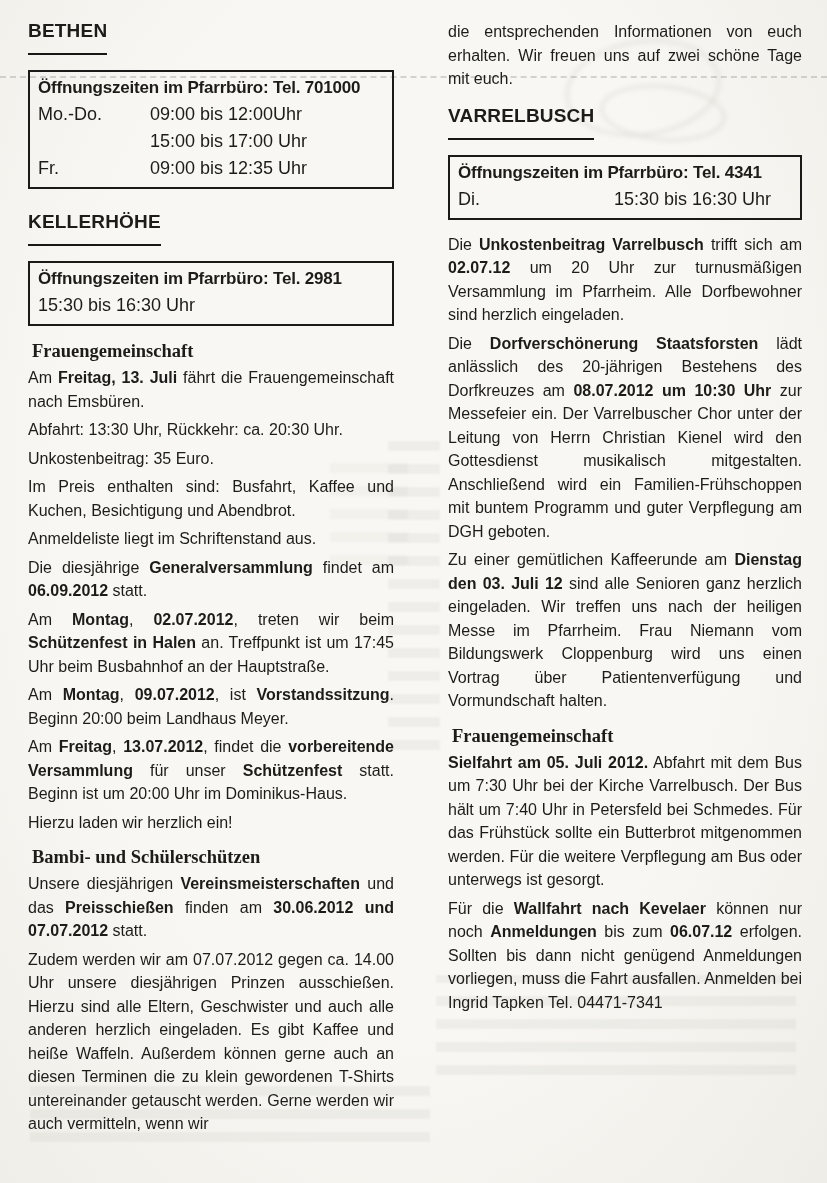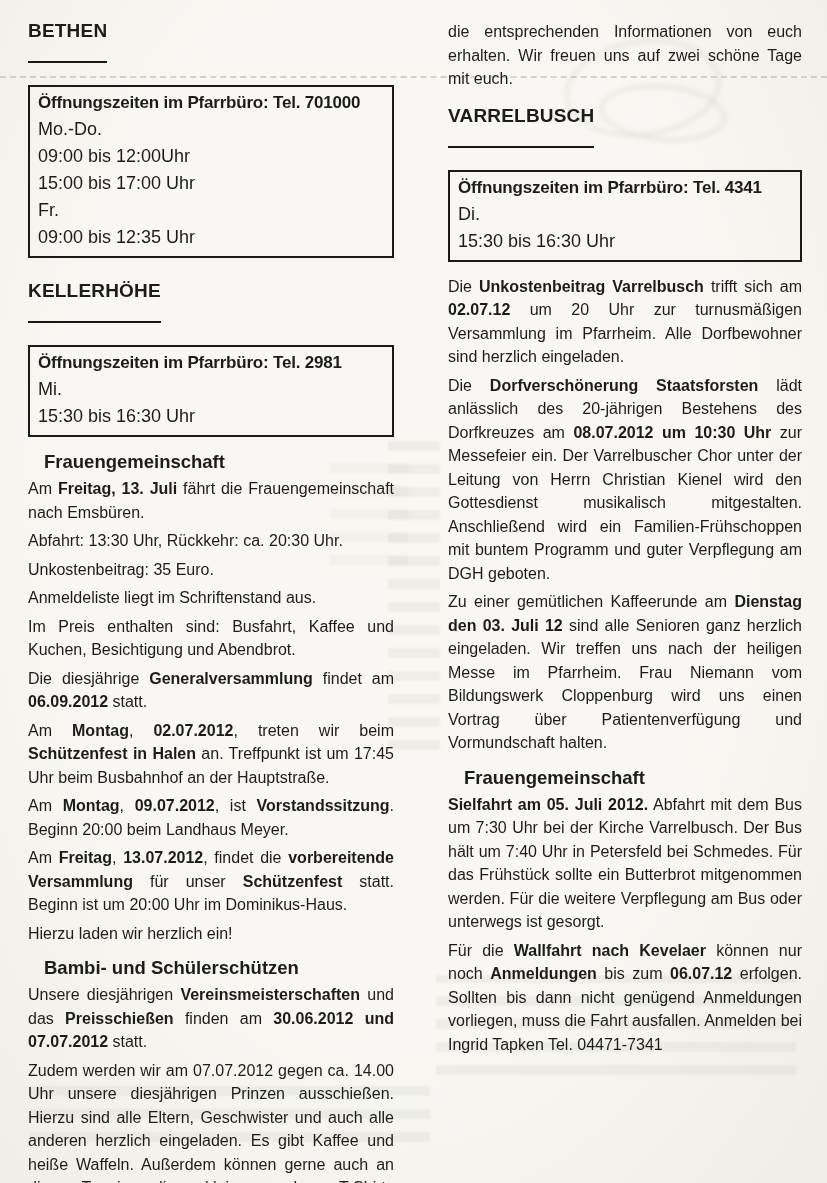--- a/index.html
+++ b/index.html
@@ -20,50 +20,51 @@
   .cols{display:flex;gap:54px;position:relative;z-index:2;}
   .col-left{width:366px;flex:none;}
   .col-right{width:354px;flex:none;}
 
   .bighead{
     display:inline-block;
     font-weight:bold;
     font-size:19px;
     letter-spacing:.2px;
     border-bottom:2.5px solid #171715;
-    padding-bottom:19px;
+    padding-bottom:11px;
     margin:0 0 7px 0;
   }
   .mt{margin-top:9px;}
   .subhead{
     font-weight:bold;
     font-size:18.5px;
     line-height:24px;
-    margin:11px 0 3px 16px;
+    margin:11px 0 3px 4px;
+    font-family:Liberation Serif, serif;
   }
   p.para{
     margin:0 0 5px 0;
     font-size:16px;
     line-height:23.5px;
     text-align:justify;
   }
   p.para b{font-weight:bold;}
   .hours-box{
     border:2px solid #1a1a18;
     padding:2px 16px 5px 8px;
-    margin:15px 0 13px 0;
+    margin:8px 0 13px 0;
   }
   .hours-header{
     font-weight:bold;
     font-size:17px;
     letter-spacing:-.2px;
     line-height:27px;
     white-space:nowrap;
   }
-  .hours-row{display:flex;font-size:18px;line-height:27px;flex-direction:column;}
+  .hours-row{display:flex;font-size:18px;line-height:27px;}
   .hours-day{flex:none;}
   .w1{width:112px;}
   .w2{width:156px;}
   .hours-time{flex:none;}
 
   
   .artifact{position:absolute;pointer-events:none;z-index:1;}
   .dashline{
     top:76px;left:0;width:827px;height:0;
     border-top:2px dashed rgba(128,126,115,.30);
@@ -124,33 +125,32 @@
             <span class="hours-time">09:00 bis 12:35 Uhr</span>
           </div>
         </div>
       </div>
 
       <div>
         <span class="bighead mt">KELLERHÖHE</span>
         <div class="hours-box">
           <div class="hours-header">Öffnungszeiten im Pfarrbüro: Tel. 2981</div>
           <div class="hours-row">
-            <span class="hours-day w2">Mi.</span>
             <span class="hours-time">15:30 bis 16:30 Uhr</span>
           </div>
         </div>
       </div>
 
       <div>
         <div class="subhead">Frauengemeinschaft</div>
         <p class="para"><span>Am </span><b>Freitag, 13. Juli</b><span> fährt die Frauenge­meinschaft nach Emsbüren.</span></p>
         <p class="para">Abfahrt: 13:30 Uhr, Rückkehr: ca. 20:30 Uhr.</p>
         <p class="para">Unkostenbeitrag: 35 Euro.</p>
+        <p class="para">Im Preis enthalten sind: Busfahrt, Kaffee und Kuchen, Besichtigung und Abendbrot.</p>
         <p class="para">Anmeldeliste liegt im Schriftenstand aus.</p>
-        <p class="para">Im Preis enthalten sind: Busfahrt, Kaffee und Kuchen, Besichtigung und Abendbrot.</p>
         <p class="para"><span>Die diesjährige </span><b>Generalversammlung</b><span> findet am </span><b>06.09.2012</b><span> statt.</span></p>
       </div>
 
       <div>
         <p class="para"><span>Am </span><b>Montag</b><span>, </span><b>02.07.2012</b><span>, treten wir beim </span><b>Schützenfest in Halen</b><span> an. Treffpunkt ist um 17:45 Uhr beim Busbahnhof an der Hauptstraße.</span></p>
         <p class="para"><span>Am </span><b>Montag</b><span>, </span><b>09.07.2012</b><span>, ist </span><b>Vorstands­sitzung</b><span>. Beginn 20:00 beim Landhaus Meyer.</span></p>
         <p class="para"><span>Am </span><b>Freitag</b><span>, </span><b>13.07.2012</b><span>, findet die </span><b>vorbereitende Versammlung</b><span> für unser </span><b>Schützenfest</b><span> statt. Beginn ist um 20:00 Uhr im Dominikus-Haus.</span></p>
         <p class="para">Hierzu laden wir herzlich ein!</p>
       </div>
 

